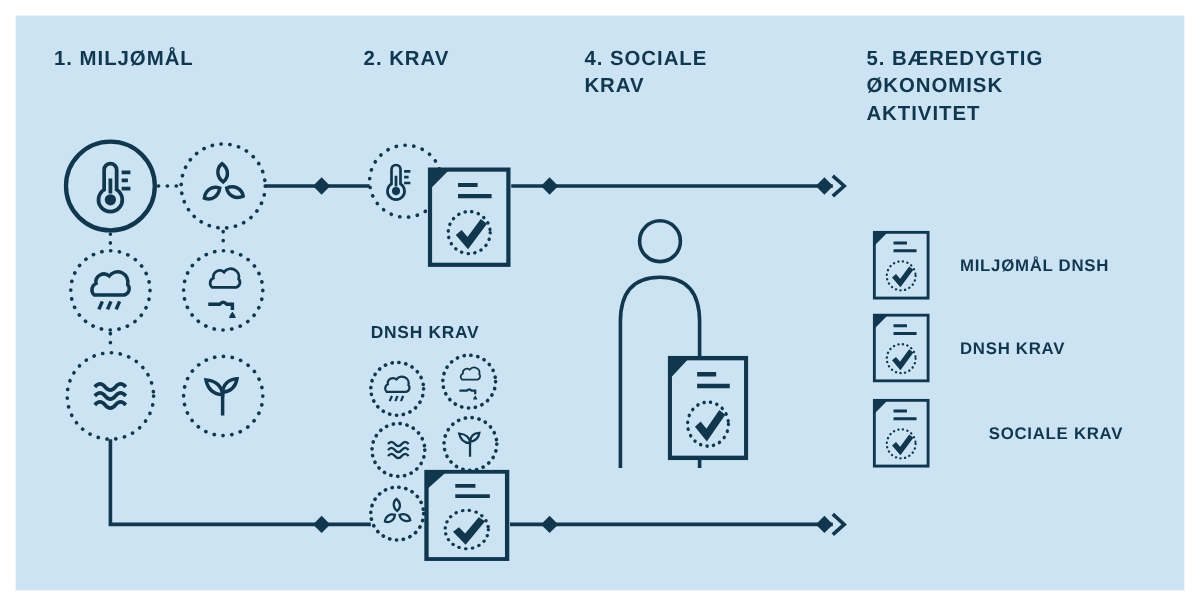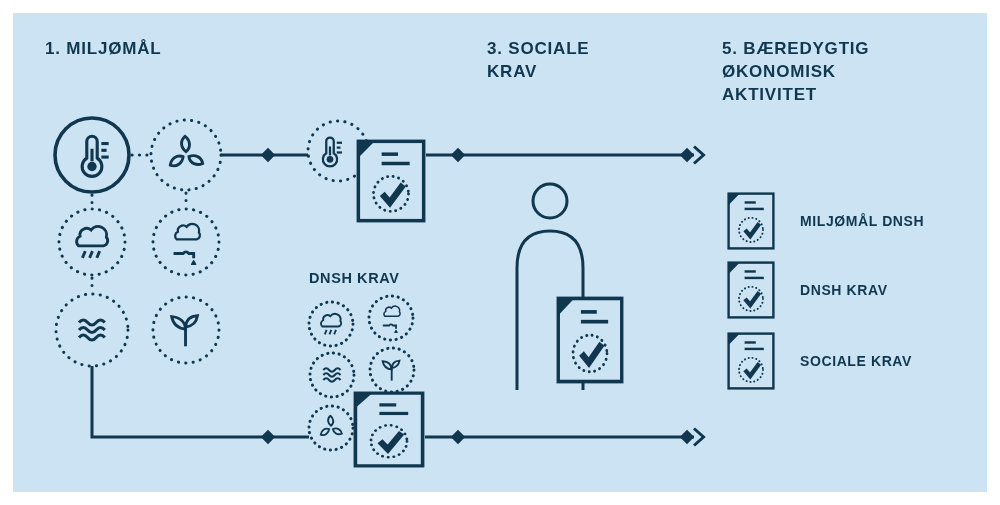--- a/index.html
+++ b/index.html
@@ -49,27 +49,28 @@
   }
   .lbl-dnsh { font-size: 14.5px; }
 </style>
 </head>
 <body>
 
 <div class="stage">
   <div class="panel"></div>
 
   <div class="hdr" style="left:45px; top:38px; width:230px">1. MILJØMÅL</div>
-  <div class="hdr" style="left:487px; top:38px; width:132px">3. SOCIALE KRAV</div>
+  <div class="hdr" style="left:303px; top:38px; width:150px">2. KRAV</div>
+  <div class="hdr" style="left:487px; top:38px; width:132px">4. SOCIALE KRAV</div>
   <div class="hdr" style="left:722px; top:38px; width:195px">5. BÆREDYGTIG ØKONOMISK AKTIVITET</div>
 
   <div class="lbl lbl-dnsh" style="left:309px; top:270px">DNSH KRAV</div>
   <div class="lbl" style="left:800px; top:213px">MILJØMÅL DNSH</div>
   <div class="lbl" style="left:800px; top:282px">DNSH KRAV</div>
-  <div class="lbl" style="left:800px; top:353px">SOCIALE KRAV</div>
+  <div class="lbl" style="left:824px; top:353px">SOCIALE KRAV</div>
 
   <svg class="art" width="1000" height="505" viewBox="0 0 1000 505">
     <defs>
       <symbol id="i-thermo" viewBox="-24 -24 48 48">
         <path class="s" d="M-5,-13 a5,5 0 0 1 10,0 V3 a9.5,9.5 0 1 1 -10,0 Z"></path>
         <circle cx="0" cy="11" r="4.5" fill="currentColor" stroke="none"></circle>
         <line class="s" x1="0" y1="-6" x2="0" y2="6"></line>
         <line class="s" x1="9" y1="-11" x2="16" y2="-11"></line>
         <line class="s" x1="9" y1="-4.5" x2="14" y2="-4.5"></line>
         <line class="s" x1="9" y1="2" x2="16" y2="2"></line>

